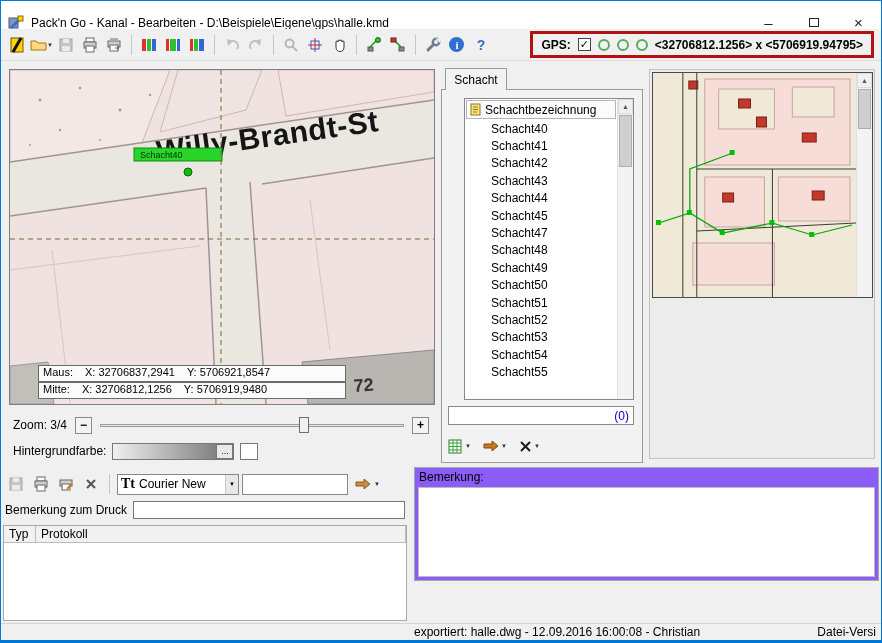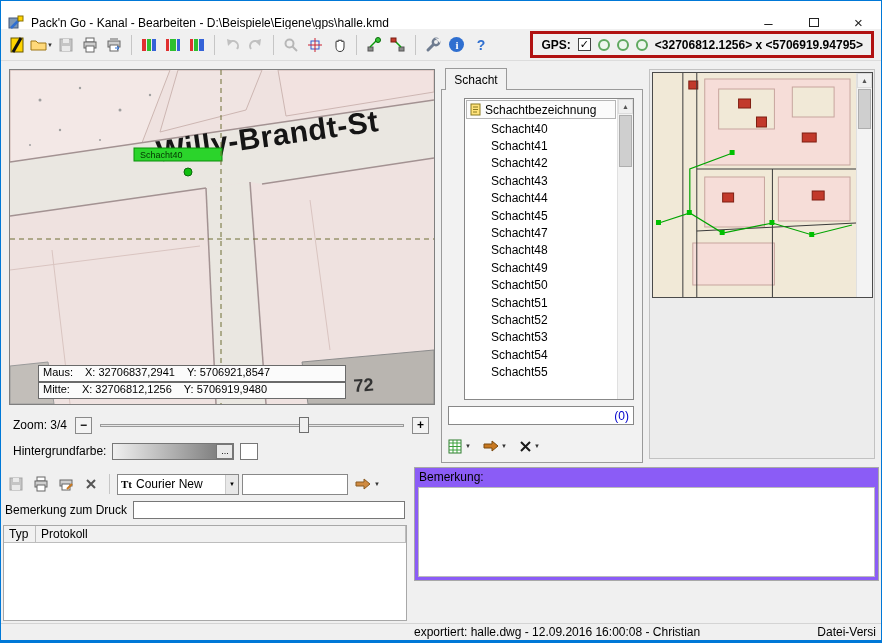--- a/index.html
+++ b/index.html
@@ -99,21 +99,21 @@
   .minimap-frame { position:absolute; left:2px; top:2px; width:221px; height:226px;
                    border:1px solid #4a4a4a; background:#fff; display:flex; }
   .minimap-frame svg { flex:1; }
 
   
   .bottom { position:absolute; top:466px; left:0; right:0; height:156px; background:#f0f0f0; }
   .bottom-left { position:absolute; left:2px; top:0; width:404px; height:154px; }
   .bl-toolbar { position:absolute; top:5px; left:2px; height:24px; display:flex; align-items:center; gap:3px; }
   .font-combo { display:flex; align-items:center; height:21px; width:122px; border:1px solid #888;
                 background:#fff; gap:4px; padding-left:3px; }
-  .font-badge { font-family:"Liberation Serif", serif; font-size:11px; font-weight:bold; }
+  .font-badge { font-family:"Liberation Serif", serif; font-size:14px; font-weight:bold; }
   .combo-caret { margin-left:auto; align-self:stretch; display:flex; align-items:center;
                  padding:0 3px; background:#e8e8e8; border-left:1px solid #ccc; font-size:6px; }
   .note-input { width:106px; height:21px; border:1px solid #888; background:#fff; outline:none;
                 font-family:"Liberation Sans", sans-serif; padding:0 3px; }
   .send-btn { display:flex; align-items:center; gap:3px; height:21px; padding:0 4px; }
   .druck-row { position:absolute; top:34px; left:2px; width:400px; display:flex; align-items:center; gap:6px; }
   .druck-input { flex:1; height:18px; border:1px solid #777; background:#fff; outline:none;
                  font-family:"Liberation Sans", sans-serif; padding:0 3px; }
   .proto-table { position:absolute; top:58px; left:0; width:404px; bottom:0; background:#fff;
                  border:1px solid #a8a8a8; }

